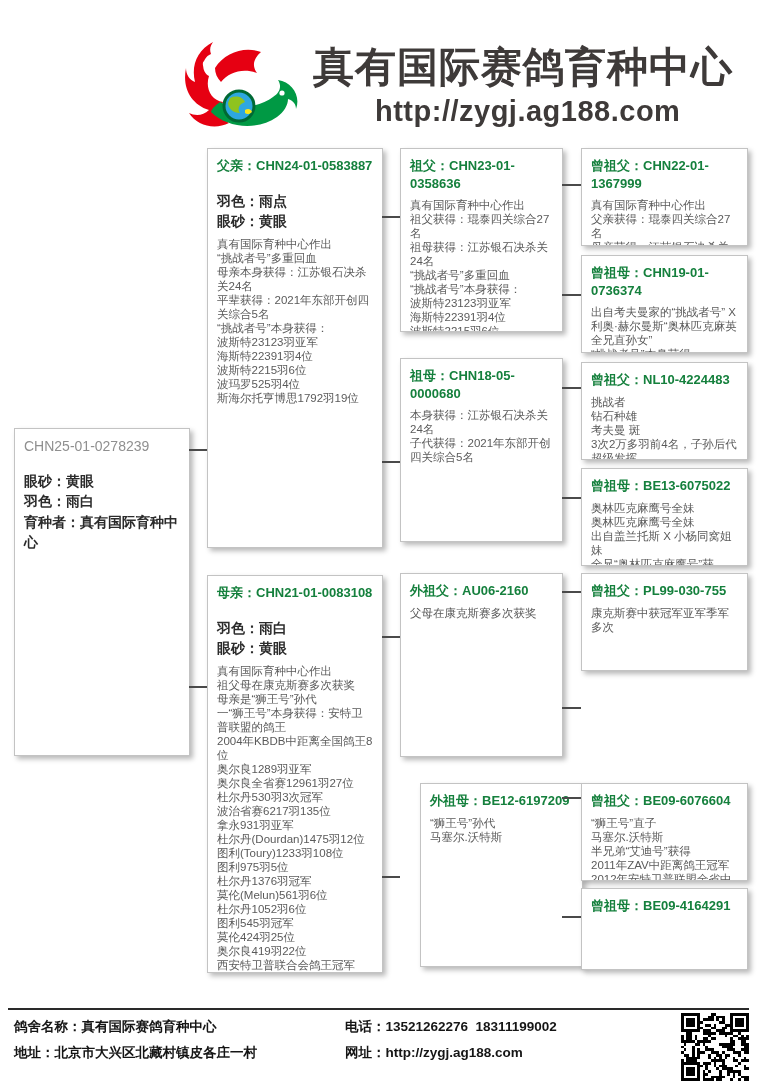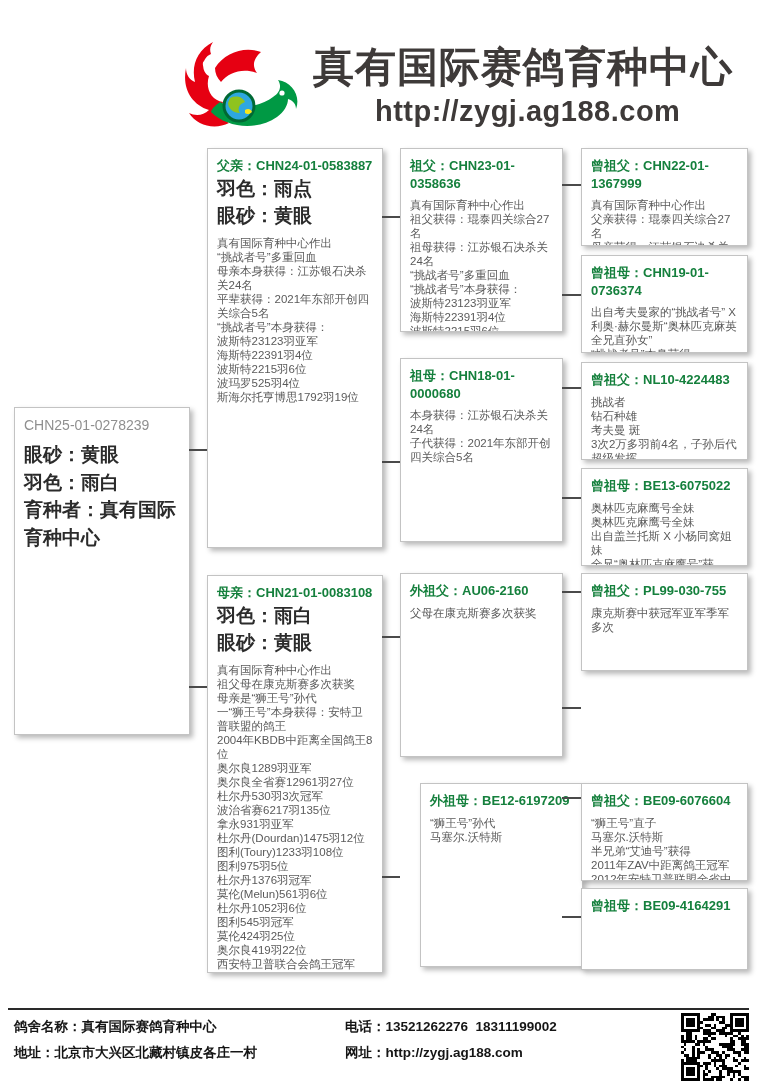--- a/index.html
+++ b/index.html
@@ -11,22 +11,22 @@
   .site-title{position:absolute;left:313px;top:40px;font-size:41px;font-weight:bold;
               color:#3e3a39;letter-spacing:1px;white-space:nowrap;}
   .site-url{position:absolute;left:375px;top:95px;font-size:29px;font-weight:bold;
             color:#3e3a39;white-space:nowrap;letter-spacing:0.5px;}
 
   
   .box{position:absolute;background:#fff;border:1px solid #c3c3c3;box-sizing:border-box;
        box-shadow:3px 3px 5px rgba(0,0,0,.28);padding:8px 9px;overflow:hidden;}
   .box-title{font-size:13px;font-weight:bold;color:#15803d;line-height:1.35;overflow-wrap:anywhere;}
   .subject-ring{font-size:14px;font-weight:normal;color:#8f8f8f;line-height:1.3;margin-bottom:7px;}
-  .box-attrs{font-size:19px;font-weight:bold;color:#2b2b2b;line-height:1.45;
-             white-space:pre-line;margin-top:0;}
+  .box-attrs{font-size:14px;font-weight:bold;color:#2b2b2b;line-height:1.45;
+             white-space:pre-line;margin-top:16px;}
   .box-notes{font-size:11.5px;color:#5a5a5a;line-height:14px;white-space:pre-line;
              margin-top:6px;overflow-wrap:anywhere;}
 
   .conn{position:absolute;height:2px;background:#4a4a4a;}
 
   
   .footer-line{position:absolute;left:8px;top:1008px;width:741px;height:2px;background:#2a2a2a;}
   .footer-item{position:absolute;font-size:13.5px;font-weight:bold;color:#151515;white-space:pre;}
   .qr{position:absolute;left:681px;top:1013px;width:68px;height:68px;}
 </style>
@@ -43,21 +43,21 @@
       <path fill="#009944" d="M28 76 C44 92 74 95 94 81 C101 76 105 69 105 63 C111 65 113 69 113 73 C118 60 109 46 95 44 C99 50 97 57 90 61 C77 71 51 75 37 66 C33 69 29 72 28 76 Z"></path>
       <circle cx="99" cy="57" r="2.6" fill="#ffffff"></circle>
       <circle cx="56" cy="70" r="15" fill="#2ea7e0" stroke="#006934" stroke-width="3"></circle>
       <path fill="#8fc31f" d="M47 62 c6 -3 13 -1 15 4 c-6 2 -8 7 -5 11 c-7 0 -12 -5 -12 -10 z"></path>
       <path fill="#f8e71c" d="M62 74 c3 -2 6 -1 7 2 c-2 2 -5 3 -7 1 z"></path>
     </svg>
   </div>
   <div class="site-title">真有国际赛鸽育种中心</div>
   <div class="site-url">http://zygj.ag188.com</div>
 
-  <div class="box" style="left:14px;top:407px;width:176px;height:328px">
+  <div class="box" style="left:14px;top:428px;width:176px;height:328px">
     <div class="subject-ring">CHN25-01-0278239</div>
     <div class="box-attrs">眼砂：黄眼
 羽色：雨白
 育种者：真有国际育种中心</div>
   </div>
 
   <div class="box" style="left:207px;top:148px;width:176px;height:400px">
     <div class="box-title">父亲：CHN24-01-0583887</div>
     <div class="box-attrs">羽色：雨点
 眼砂：黄眼</div>
@@ -106,21 +106,21 @@
 祖父获得：琨泰四关综合27名
 祖母获得：江苏银石决杀关24名
 “挑战者号”多重回血
 “挑战者号”本身获得：
 波斯特23123羽亚军
 海斯特22391羽4位
 波斯特2215羽6位</div>
   </div>
 
   <div class="box" style="left:400px;top:358px;width:163px;height:184px">
-    <div class="box-title">祖母：CHN18-01-0000680</div>
+    <div class="box-title">祖母：CHN18-05-0000680</div>
     <div class="box-notes">本身获得：江苏银石决杀关24名
 子代获得：2021年东部开创四关综合5名</div>
   </div>
 
   <div class="box" style="left:400px;top:573px;width:163px;height:184px">
     <div class="box-title">外祖父：AU06-2160</div>
     <div class="box-notes">父母在康克斯赛多次获奖</div>
   </div>
 
   <div class="box" style="left:420px;top:783px;width:163px;height:184px">

